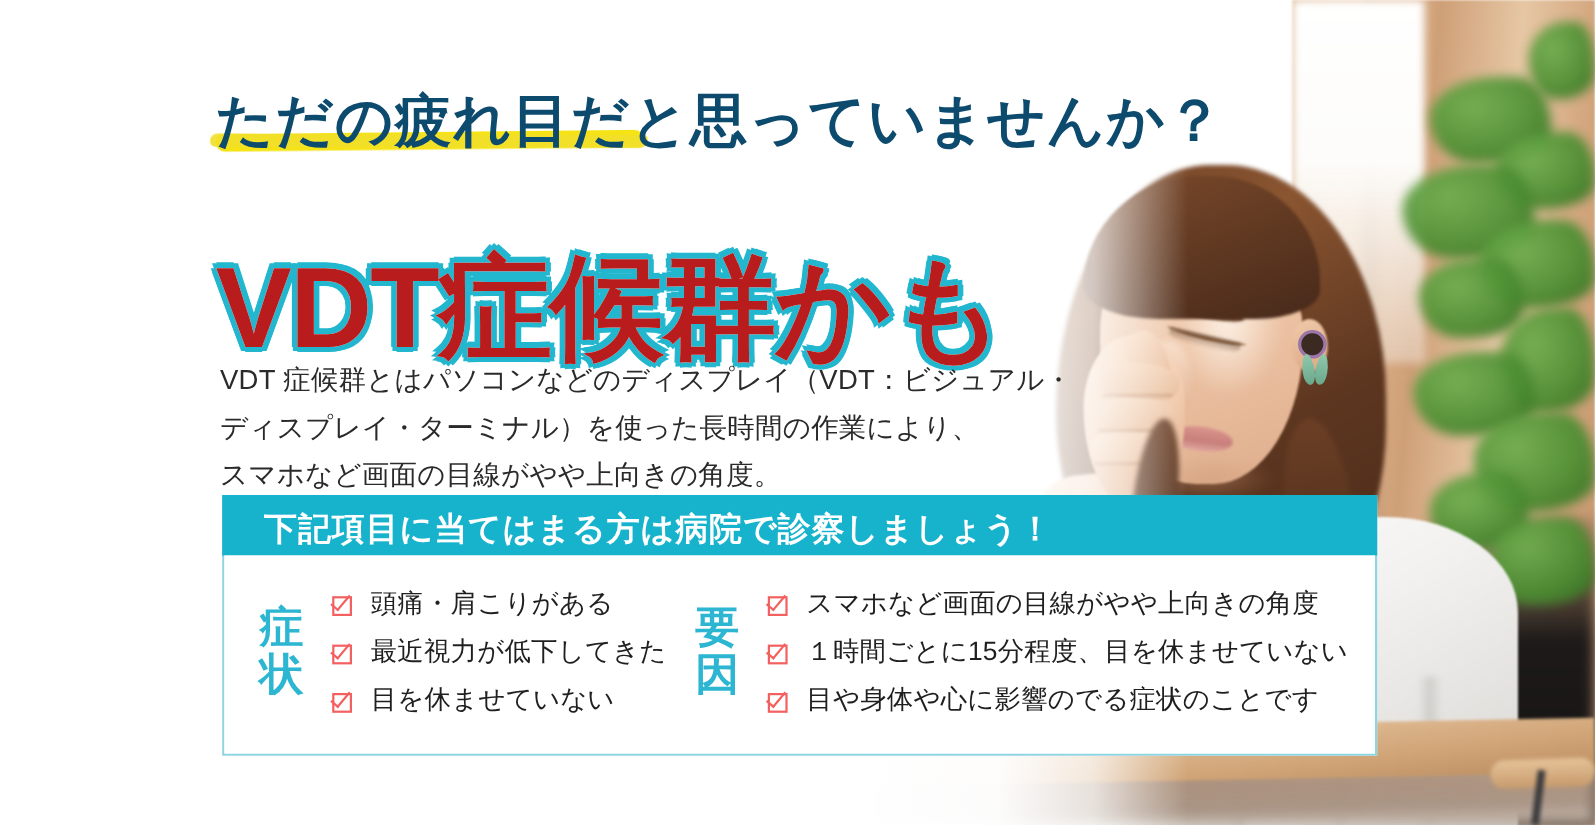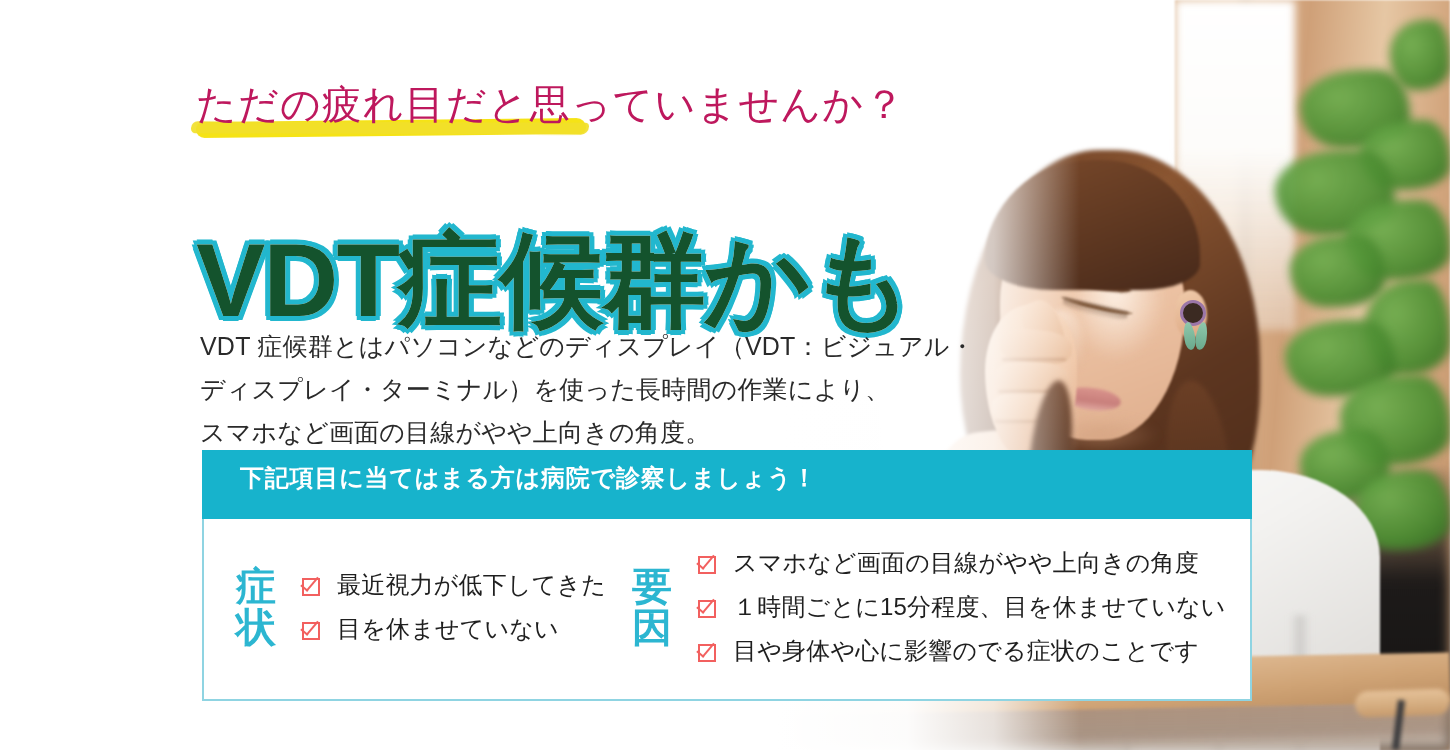--- a/index.html
+++ b/index.html
@@ -330,35 +330,35 @@
     left: -5px; top: 2px;
     width: 398px; height: 12px;
     background: #f1e02a;
     border-radius: 9px 5px 11px 6px;
     transform: rotate(0.8deg);
     opacity: .92;
   }
   .kicker {
     position: relative;
     z-index: 1;
-    font-size: 40px;
-    font-weight: 400;
+    font-size: 52px;
+    font-weight: 700;
     letter-spacing: 1px;
-    color: #be185d;
+    color: #0c4a6e;
     line-height: 1;
   }
 
   .headline {
     position: absolute;
     left: 196px; top: 158px;
     font-size: 104px;
     font-weight: 800;
     letter-spacing: -2px;
     line-height: 1;
-    color: #14532d;
+    color: #b91c1c;
     white-space: nowrap;
     -webkit-text-stroke: 3px #ffffff;
     paint-order: stroke fill;
     text-shadow:
       0 0 0 #ffffff,
       5px 0 0 #22b7ce, -5px 0 0 #22b7ce,
       0 5px 0 #22b7ce, 0 -5px 0 #22b7ce,
       4px 4px 0 #22b7ce, -4px 4px 0 #22b7ce,
       4px -4px 0 #22b7ce, -4px -4px 0 #22b7ce;
   }
@@ -378,24 +378,24 @@
   .panel {
     position: absolute;
     left: 202px; top: 450px;
     width: 1050px;
     border: 2px solid #8fd4e2;
     background: #ffffff;
   }
   .panel-head {
     background: #17b3cc;
     color: #ffffff;
-    font-size: 24px;
+    font-size: 30px;
     font-weight: 700;
     letter-spacing: .8px;
-    padding: 13px 0 26px 38px;
+    padding: 13px 0 4px 38px;
     line-height: 1.25;
     margin: -2px -2px 0 -2px;
   }
   .panel-body {
     display: flex;
     padding: 22px 0 26px 0;
     background: #ffffff;
   }
   .col {
     display: flex;
@@ -542,20 +542,27 @@
       <div class="panel-head">下記項目に当てはまる方は病院で診察しましょう！</div>
 
       <div class="panel-body">
 
         <div class="col col-sym">
           <div class="col-label">
             <span>症</span>
             <span>状</span>
           </div>
           <div class="items">
+            <div class="item">
+              <span class="chk">
+                <span class="chk-box"></span>
+                  <span class="chk-tick"></span>
+              </span>
+              <span class="item-text">頭痛・肩こりがある</span>
+            </div>
             <div class="item">
               <span class="chk">
                 <span class="chk-box"></span>
                   <span class="chk-tick"></span>
               </span>
               <span class="item-text">最近視力が低下してきた</span>
             </div>
             <div class="item">
               <span class="chk">
                 <span class="chk-box"></span>

